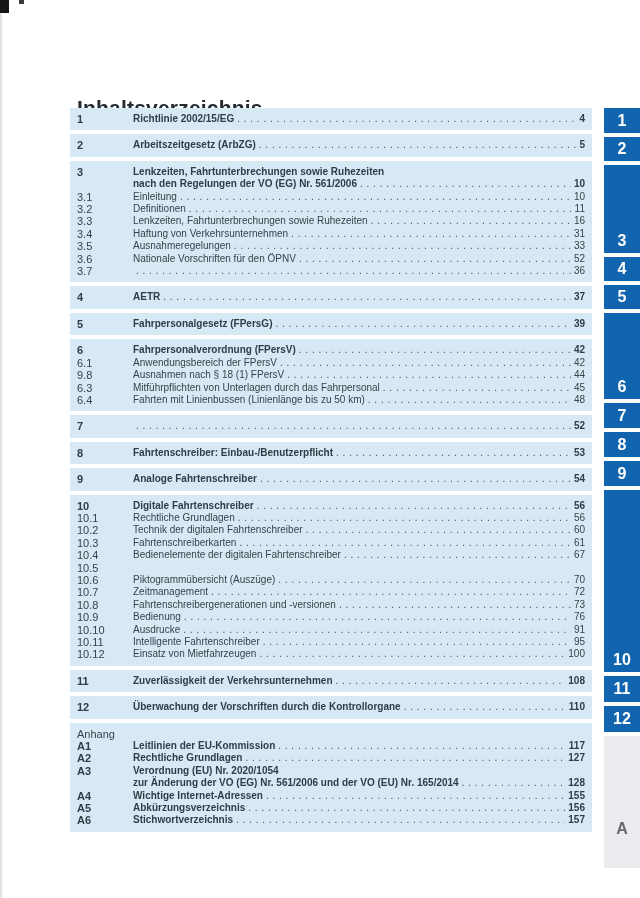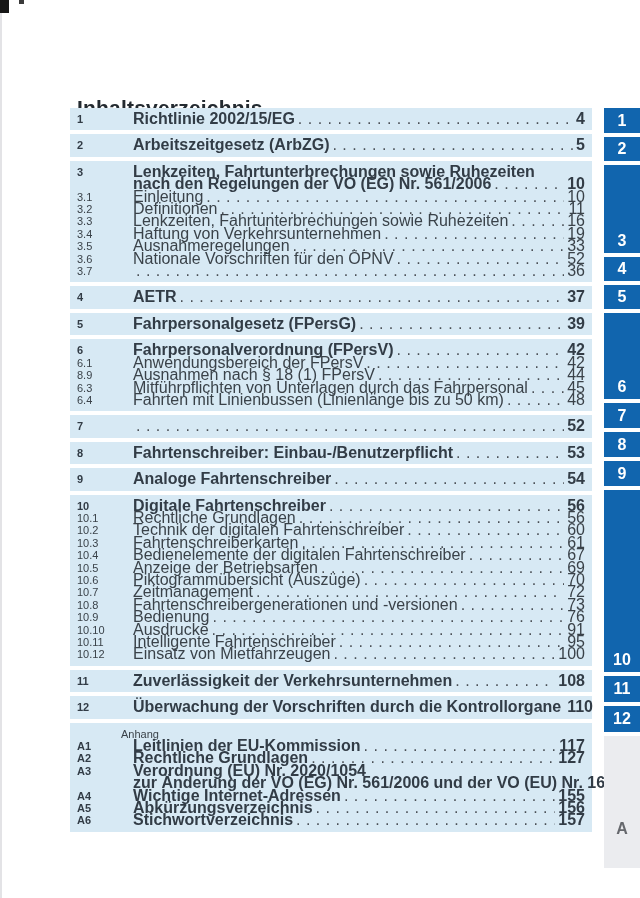--- a/index.html
+++ b/index.html
@@ -13,25 +13,25 @@
   .corner-mark{position:absolute;left:0;top:0;width:9px;height:13px;background:#161616;}
   .corner-speck{position:absolute;left:19px;top:0;width:5px;height:4px;background:#3a3a3a;}
 
   .title{
     position:absolute;left:77px;top:82px;
     font-size:21px;font-weight:bold;color:#232a30;letter-spacing:0.2px;
   }
 
   .toc{position:absolute;left:70px;top:108px;width:522px;}
   .block{background:#d7e9f4;padding:5px 7px;margin-bottom:4px;}
-  .sec-label{font-size:11px;line-height:12.4px;color:#3a4249;margin-left:44px;}
+  .sec-label{font-size:11px;line-height:12.4px;color:#3a4249;}
   .entry{display:flex;}
   .num{width:56px;flex:none;font-size:11px;line-height:12.4px;color:#3a4249;}
   .body{flex:1;min-width:0;}
-  .line{font-size:16px;line-height:12.4px;color:#3a4249;}
+  .line{font-size:10px;line-height:12.4px;color:#3a4249;}
   .lineflex{display:flex;align-items:baseline;}
   .txt{white-space:nowrap;flex:none;}
   .leader{
     flex:1;overflow:hidden;white-space:nowrap;margin:0 3px;
     color:#4a4f55;letter-spacing:0.5px;font-weight:normal;
   }
   .leader::after{content:". . . . . . . . . . . . . . . . . . . . . . . . . . . . . . . . . . . . . . . . . . . . . . . . . . . . . . . . . . . . . . . . . . . . . . . . . . . . . . . . . . . . . . . . . . . . . . . . . . . . . . . .";}
   .pg{flex:none;}
   .entry.bold .num,.entry.bold .line,.entry.bold .txt,.entry.bold .pg{font-weight:bold;color:#323c46;}
 
@@ -123,21 +123,21 @@
             <span class="pg">16</span>
           </div>
         </div>
       </div>
       <div class="entry">
         <div class="num">3.4</div>
         <div class="body">
           <div class="line lineflex">
             <span class="txt">Haftung von Verkehrsunternehmen</span>
             <span class="leader"></span>
-            <span class="pg">19</span>
+            <span class="pg">31</span>
           </div>
         </div>
       </div>
       <div class="entry">
         <div class="num">3.5</div>
         <div class="body">
           <div class="line lineflex">
             <span class="txt">Ausnahmeregelungen</span>
             <span class="leader"></span>
             <span class="pg">33</span>
@@ -203,21 +203,21 @@
         <div class="num">6.1</div>
         <div class="body">
           <div class="line lineflex">
             <span class="txt">Anwendungsbereich der FPersV</span>
             <span class="leader"></span>
             <span class="pg">42</span>
           </div>
         </div>
       </div>
       <div class="entry">
-        <div class="num">8.9</div>
+        <div class="num">9.8</div>
         <div class="body">
           <div class="line lineflex">
             <span class="txt">Ausnahmen nach § 18 (1) FPersV</span>
             <span class="leader"></span>
             <span class="pg">44</span>
           </div>
         </div>
       </div>
       <div class="entry">
         <div class="num">6.3</div>
@@ -321,27 +321,20 @@
         <div class="body">
           <div class="line lineflex">
             <span class="txt">Bedienelemente der digitalen Fahrtenschreiber</span>
             <span class="leader"></span>
             <span class="pg">67</span>
           </div>
         </div>
       </div>
       <div class="entry">
         <div class="num">10.5</div>
-        <div class="body">
-          <div class="line lineflex">
-            <span class="txt">Anzeige der Betriebsarten</span>
-            <span class="leader"></span>
-            <span class="pg">69</span>
-          </div>
-        </div>
       </div>
       <div class="entry">
         <div class="num">10.6</div>
         <div class="body">
           <div class="line lineflex">
             <span class="txt">Piktogrammübersicht (Auszüge)</span>
             <span class="leader"></span>
             <span class="pg">70</span>
           </div>
         </div>

